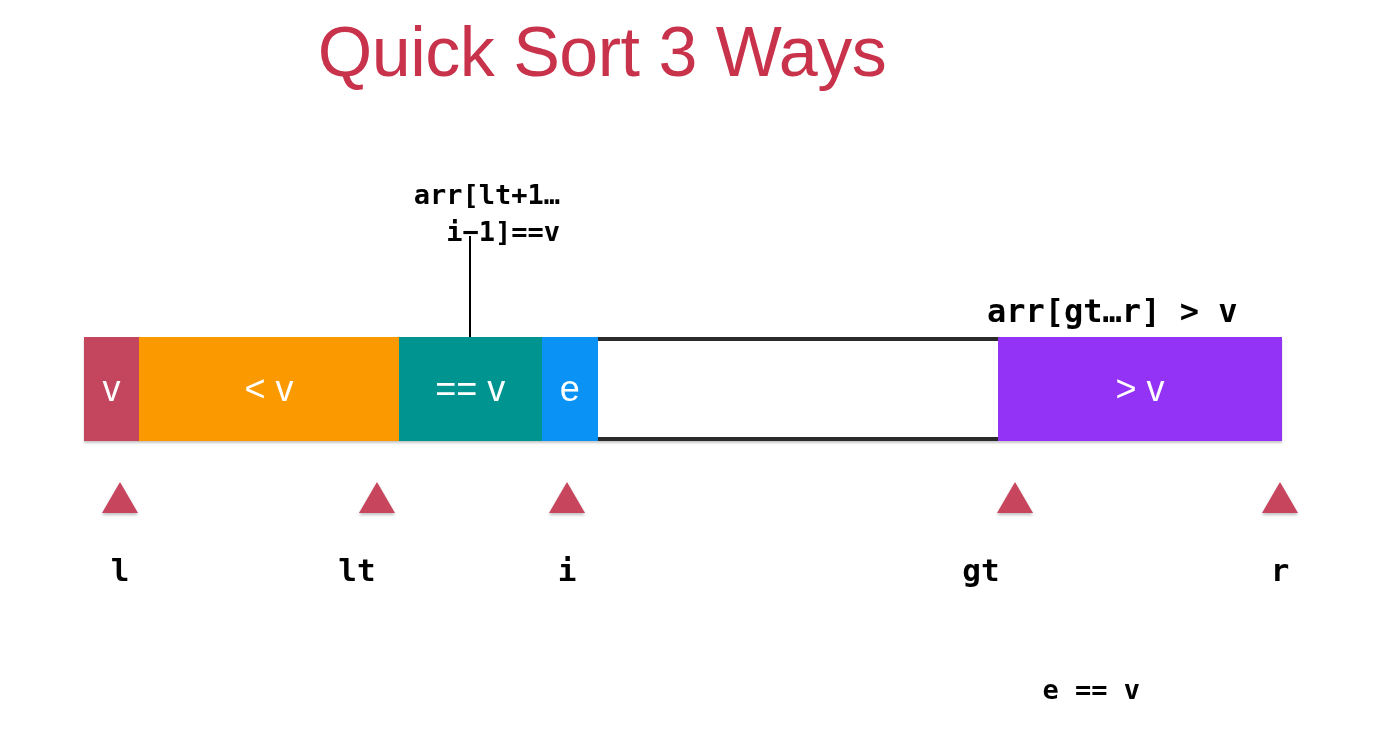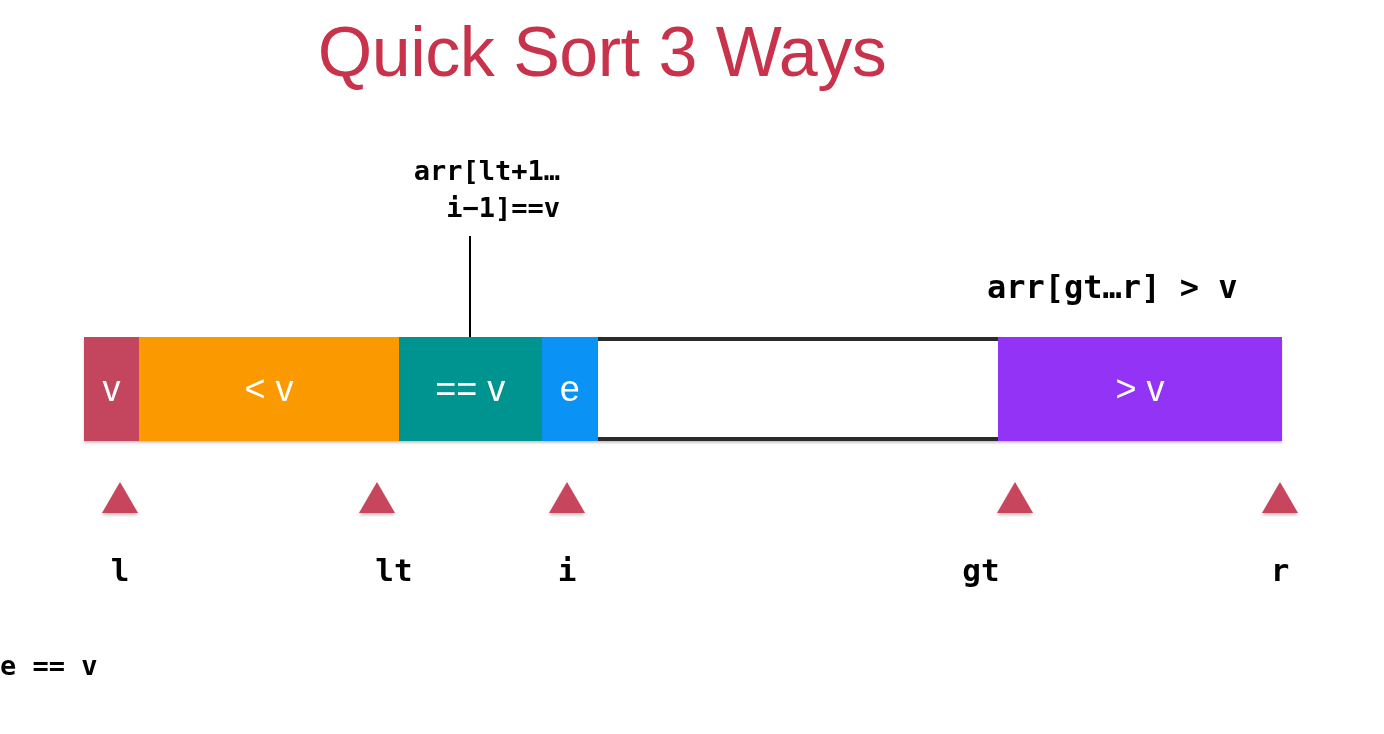--- a/index.html
+++ b/index.html
@@ -32,20 +32,21 @@
     color: #c8324b;
     line-height: 1.1;
     white-space: nowrap;
   }
 
   
   .mono {
     font-family: "DejaVu Sans Mono", "Liberation Mono", monospace;
     font-weight: bold;
     color: #000000;
+    margin-top: 24px;
   }
 
   #ann-mid {
     position: absolute;
     left: 245px;
     top: 152px;
     width: 315px;
     text-align: right;
     font-size: 27px;
     line-height: 1.38;
@@ -124,21 +125,21 @@
     white-space: nowrap;
     transform: translateX(-50%);
   }
 
   
   #footer-note {
     position: absolute;
     left: 0;
     top: 650px;
     width: 1140px;
-    text-align: left;
+    text-align: right;
     font-size: 27px;
     white-space: nowrap;
   }
 </style>
 </head>
 <body>
 
 <div id="canvas">
 
   <div id="title" style="color: rgb(200, 50, 75);">Quick Sort 3 Ways</div>
@@ -169,21 +170,21 @@
       </div>
     <div class="seg" style="flex: 0 0 23.7%; background: rgb(147, 51, 245);">
         <span>&gt; v</span>
       </div>
   </div>
 
   <div id="markers-layer">
       <div class="marker" style="left: 102px; top: 482px; border-bottom-color: rgb(200, 69, 94);"></div>
       <div class="marker-label" style="left: 120px; top: 552px;">l</div>
       <div class="marker" style="left: 359px; top: 482px; border-bottom-color: rgb(200, 69, 94);"></div>
-      <div class="marker-label" style="left: 394px; top: 552px;">lt</div>
+      <div class="marker-label" style="left: 357px; top: 552px;">lt</div>
       <div class="marker" style="left: 549px; top: 482px; border-bottom-color: rgb(200, 69, 94);"></div>
       <div class="marker-label" style="left: 567px; top: 552px;">i</div>
       <div class="marker" style="left: 997px; top: 482px; border-bottom-color: rgb(200, 69, 94);"></div>
       <div class="marker-label" style="left: 981px; top: 552px;">gt</div>
       <div class="marker" style="left: 1262px; top: 482px; border-bottom-color: rgb(200, 69, 94);"></div>
       <div class="marker-label" style="left: 1280px; top: 552px;">r</div>
     </div>
 
   <div id="footer-note" class="mono">e == v</div>
 

